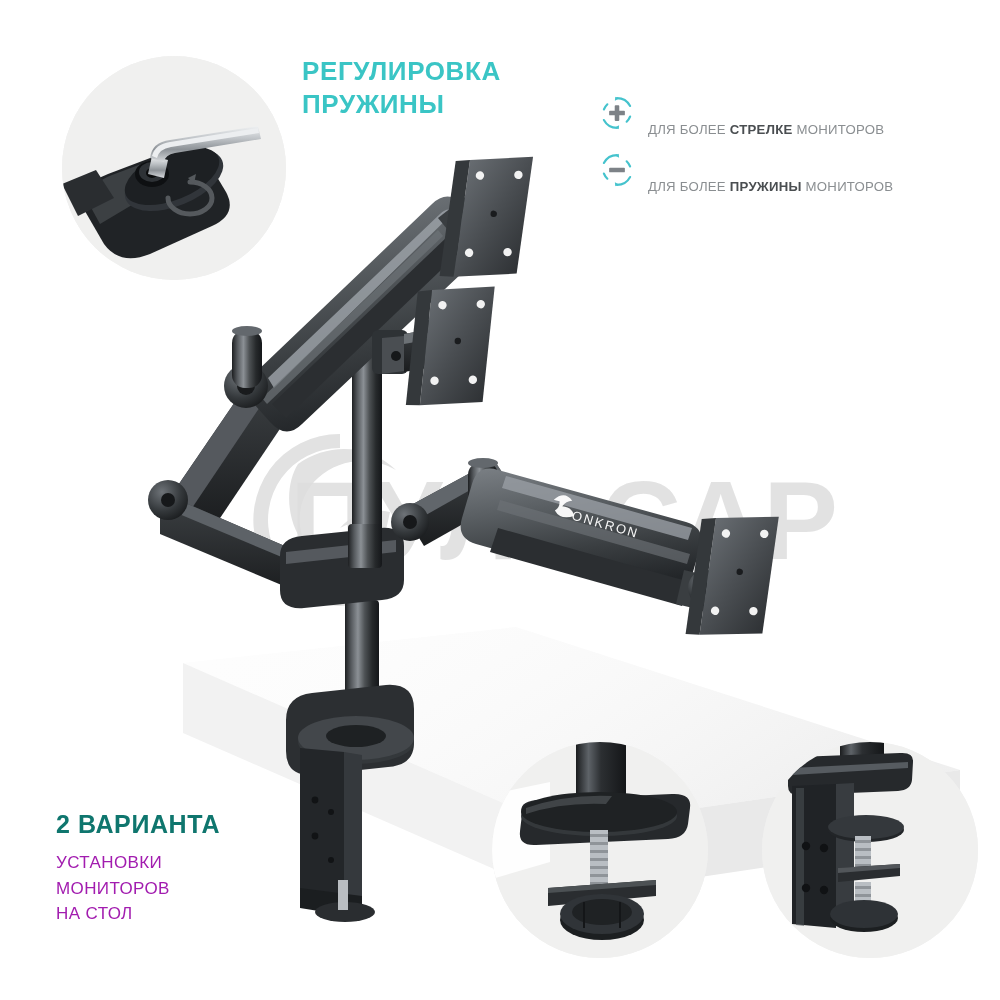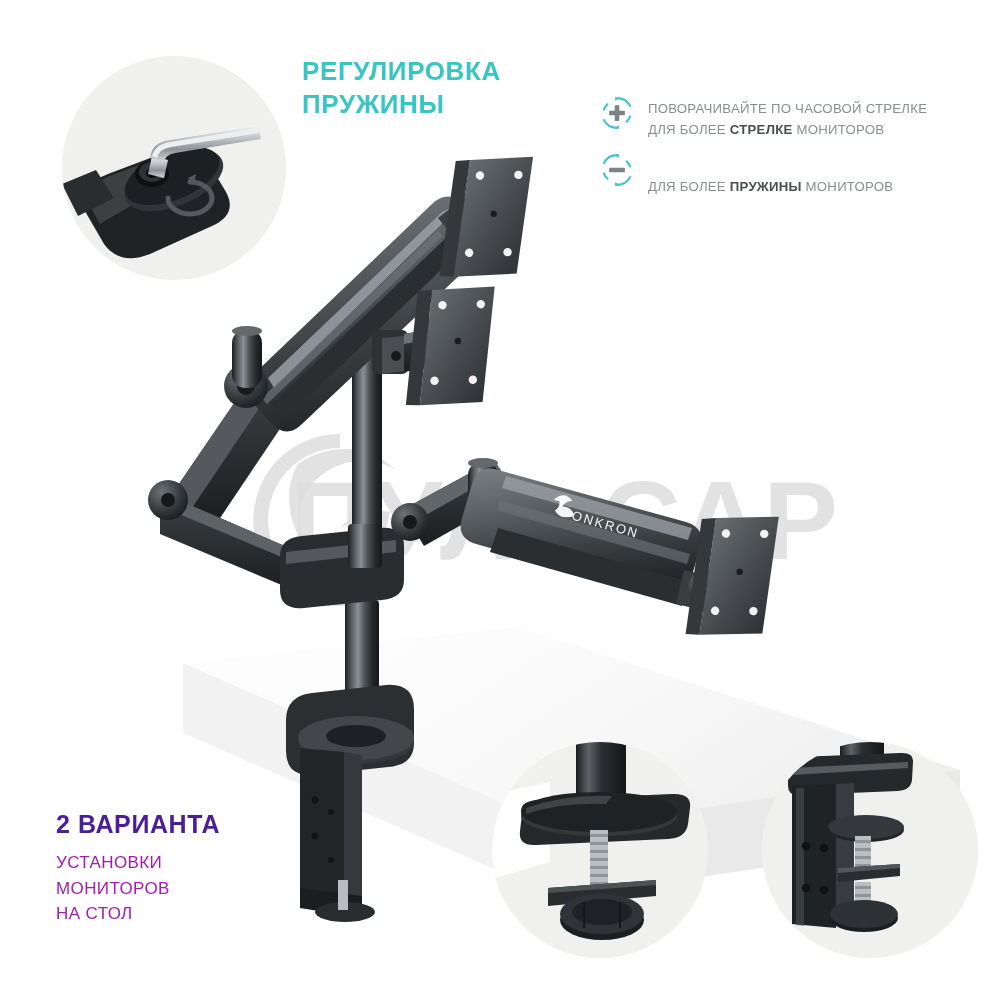--- a/index.html
+++ b/index.html
@@ -37,21 +37,21 @@
   .h-spring {
     position:absolute; left:302px; top:55px;
     font-size:26px; font-weight:bold; line-height:1.28;
     letter-spacing:.6px;
     color:#3ac5c5;
     z-index:6;
   }
   .h-variants {
     position:absolute; left:56px; top:810px;
     font-size:25px; font-weight:bold; letter-spacing:.6px;
-    color:#4c1d95; z-index:6;
+    color:#0f766e; z-index:6;
   }
   .sub-variants {
     position:absolute; left:56px; top:850px;
     font-size:17px; line-height:1.5; letter-spacing:.4px;
     color:#a21caf; z-index:6;
   }
 
   
   .instructions { position:absolute; left:596px; top:96px; z-index:6; }
   .instr-row { display:flex; align-items:flex-start; margin-bottom:12px; }
@@ -399,21 +399,21 @@
         <path d="M24 7 a17 17 0 0 1 15 9" stroke="#45c3cd" stroke-width="2.4" fill="none" stroke-linecap="round"></path>
         <path d="M24 41 a17 17 0 0 1 -15 -9" stroke="#45c3cd" stroke-width="2.4" fill="none" stroke-linecap="round"></path>
         <path d="M9 20 a17 17 0 0 1 4 -6" stroke="#45c3cd" stroke-width="2.4" fill="none" stroke-linecap="round"></path>
         <path d="M39 28 a17 17 0 0 1 -4 6" stroke="#45c3cd" stroke-width="2.4" fill="none" stroke-linecap="round"></path>
         <path d="M22 5.5 l4 2.2 l-4.4 2.4 z" fill="#45c3cd"></path>
         <path d="M26 42.5 l-4 -2.2 l4.4 -2.4 z" fill="#45c3cd"></path>
         <rect x="21.4" y="15" width="5.2" height="18" rx="1" fill="#7d8287"></rect>
         <rect x="15" y="21.4" width="18" height="5.2" rx="1" fill="#7d8287"></rect>
       </svg>
       <div class="instr-text">
-        <span>ПОВОРАЧИВАЙТЕ ПО ЧАСОВОЙ СТРЕЛКЕ</span><br>
+        <br>
         <span>ДЛЯ БОЛЕЕ </span><b>СТРЕЛКЕ</b><span> МОНИТОРОВ</span>
       </div>
     </div>
 
     <div class="instr-row">
       <svg class="instr-icon" viewBox="0 0 48 48">
         <path d="M24 7 a17 17 0 0 0 -15 9" stroke="#45c3cd" stroke-width="2.4" fill="none" stroke-linecap="round"></path>
         <path d="M24 41 a17 17 0 0 0 15 -9" stroke="#45c3cd" stroke-width="2.4" fill="none" stroke-linecap="round"></path>
         <path d="M39 20 a17 17 0 0 0 -4 -6" stroke="#45c3cd" stroke-width="2.4" fill="none" stroke-linecap="round"></path>
         <path d="M9 28 a17 17 0 0 0 4 6" stroke="#45c3cd" stroke-width="2.4" fill="none" stroke-linecap="round"></path>

